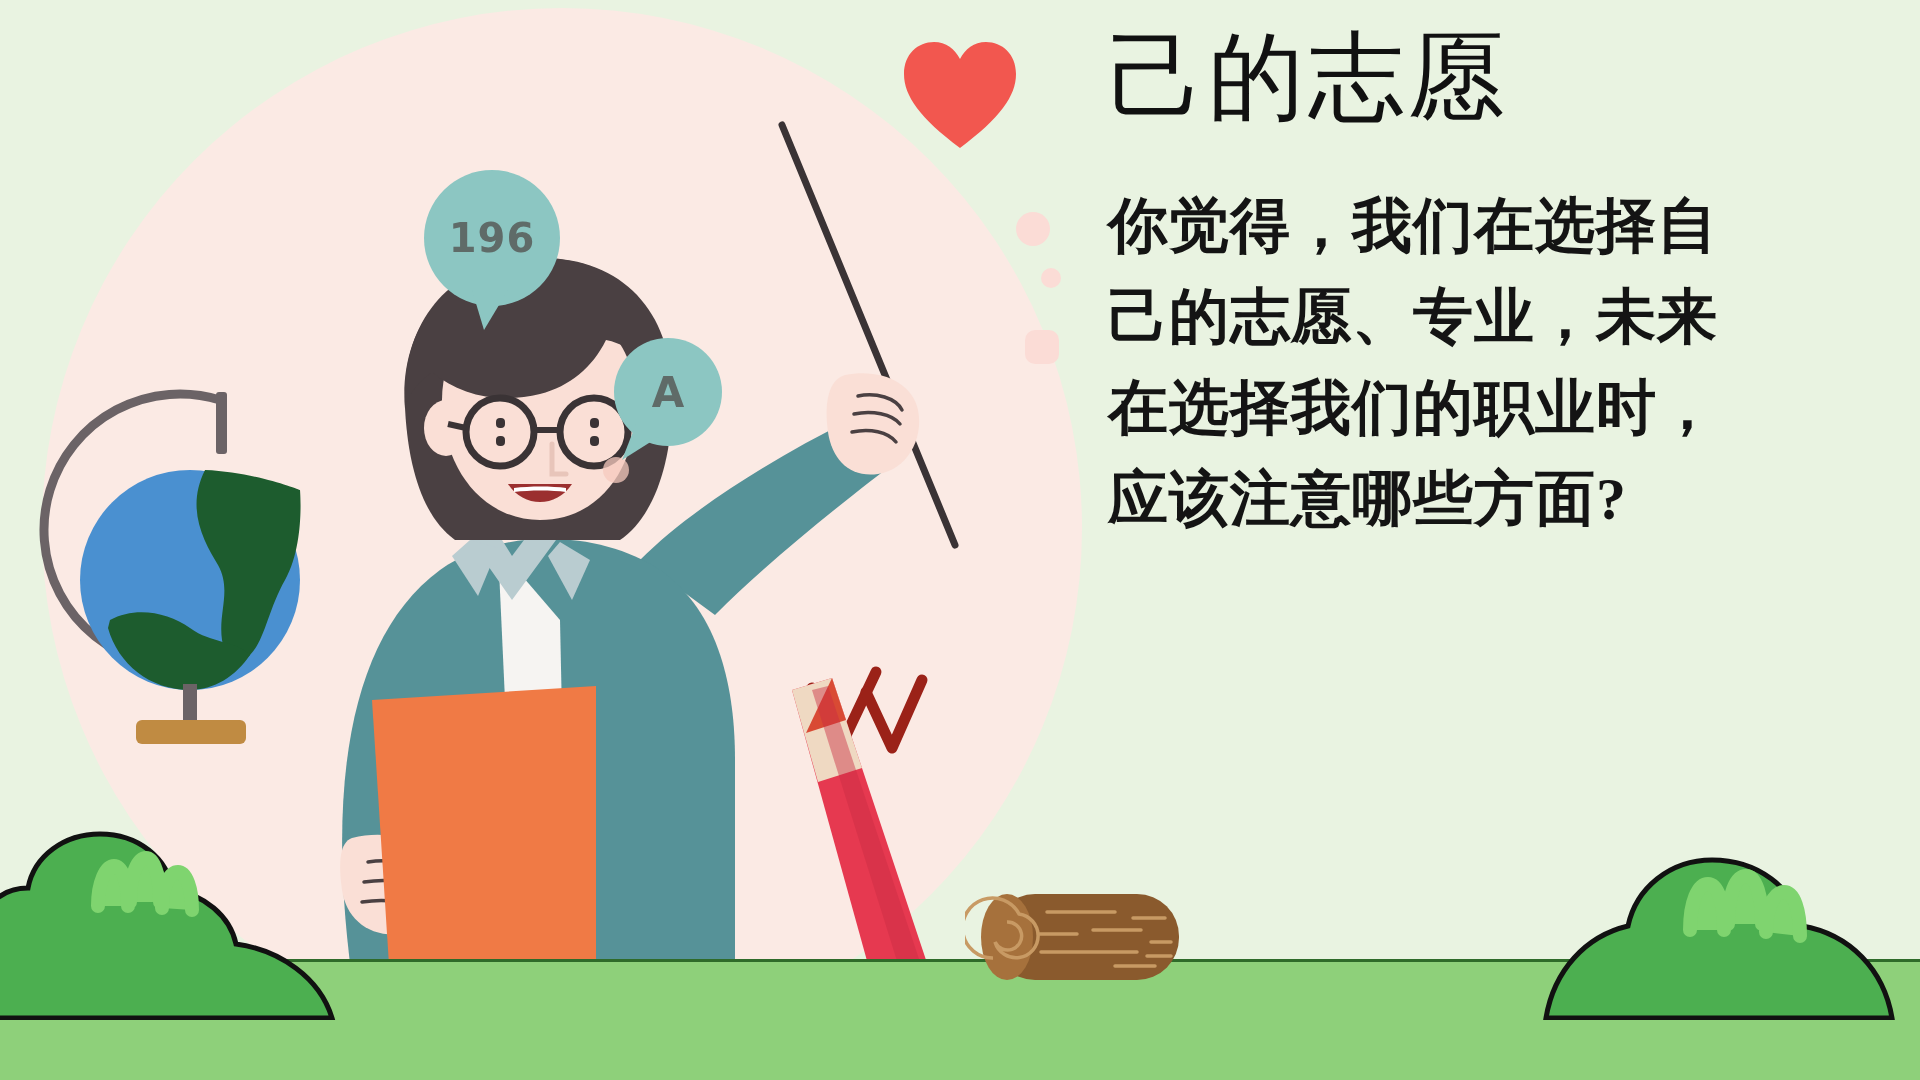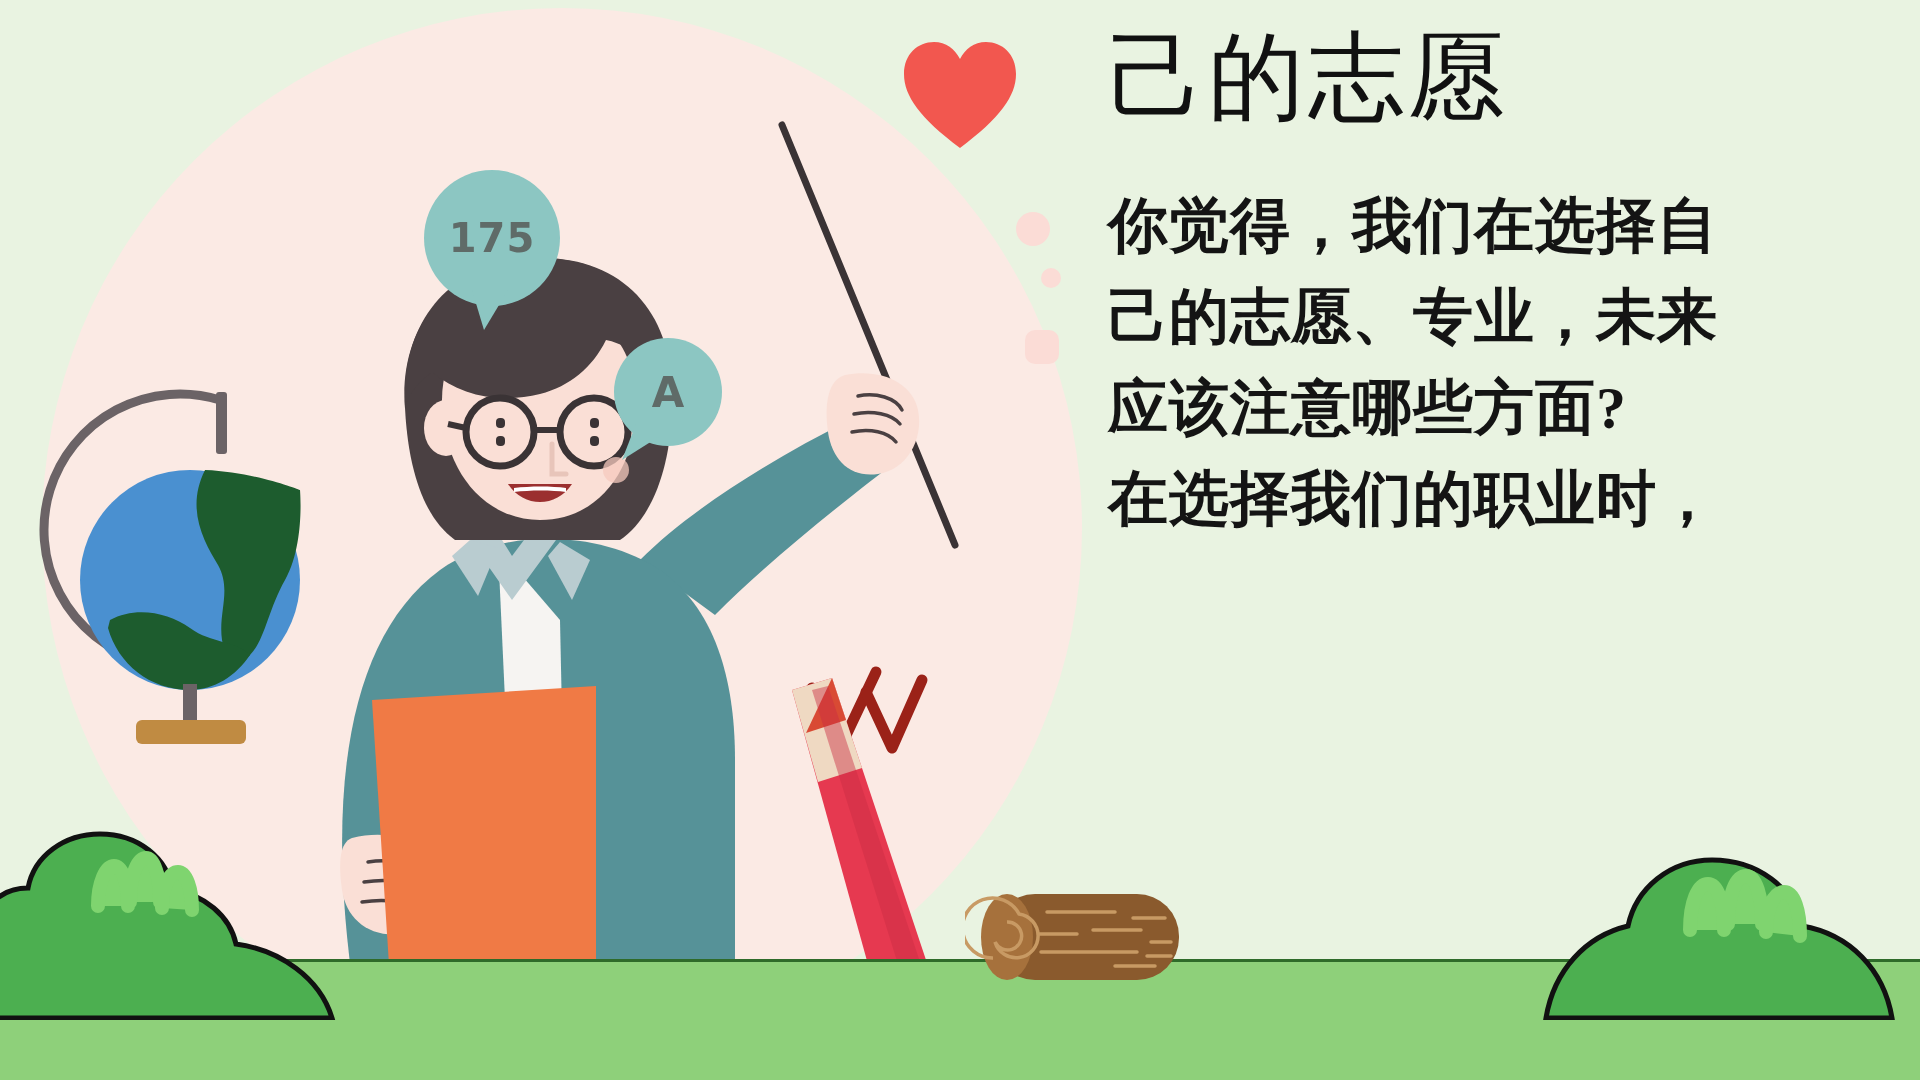--- a/index.html
+++ b/index.html
@@ -164,42 +164,42 @@
       <circle cx="492" cy="238" r="68" fill="#8cc6c2"></circle>
       <path d="M472 290 L508 290 L484 330 Z" fill="#8cc6c2"></path>
     </g>
     <g>
       <circle cx="668" cy="392" r="54" fill="#8cc6c2"></circle>
       <path d="M636 424 L660 436 L622 460 Z" fill="#8cc6c2"></path>
     </g>
   </svg>
 
   <div class="bubble" style="left:424px;top:170px;width:136px;height:136px;">
-    <div class="bub-txt" style="font-size:40px;letter-spacing:1px;">175</div>
+    <div class="bub-txt" style="font-size:40px;letter-spacing:1px;">196</div>
   </div>
   <div class="bubble" style="left:614px;top:338px;width:108px;height:108px;">
     <div class="bub-txt" style="font-size:42px;">A</div>
   </div>
 
   <svg class="heart" viewBox="0 0 120 112">
     <path d="M60 108 C20 78 4 56 4 34 C4 14 18 2 34 2 C46 2 55 9 60 19
              C65 9 74 2 86 2 C102 2 116 14 116 34 C116 56 100 78 60 108 Z" fill="#f2574f"></path>
   </svg>
 
   <div class="dot" style="left:1016px;top:212px;width:34px;height:34px;"></div>
   <div class="dot" style="left:1041px;top:268px;width:20px;height:20px;"></div>
   <div class="rsq" style="left:1025px;top:330px;width:34px;height:34px;"></div>
 
   <div class="right-col">
     <h1 class="title">己的志愿</h1>
     <div class="body-text">
       <span class="ln">你觉得，我们在选择自</span>
       <span class="ln">己的志愿、专业，未来</span>
+      <span class="ln">在选择我们的职业时，</span>
       <span class="ln">应该注意哪些方面?</span>
-      <span class="ln">在选择我们的职业时，</span>
     </div>
   </div>
 
   <div class="grass"></div>
 
   <svg class="bush" style="left:-20px;bottom:60px;" width="420" height="210" viewBox="0 0 420 210">
     <path d="M2 208 L2 120 C2 96 22 78 48 78 C54 46 84 24 120 24
              C158 24 188 48 192 80 C224 84 250 106 256 134
              C300 140 340 168 352 208 Z" fill="#4caf50" stroke="#111" stroke-width="5"></path>
     <path d="M118 96 C118 72 126 56 134 56 C142 56 148 72 148 96

